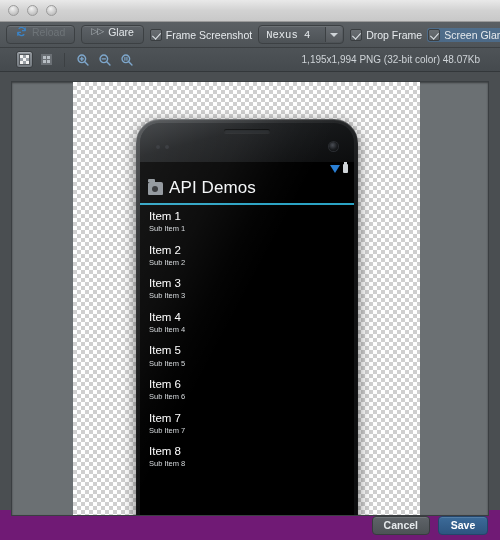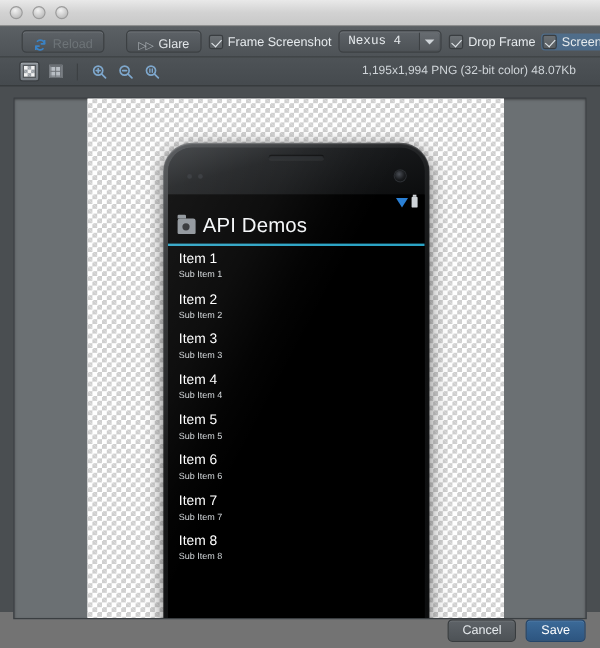--- a/index.html
+++ b/index.html
@@ -43,28 +43,27 @@
     padding: 0 6px;
     gap: 6px;
   }
 
   .btn {
     height: 19px;
     border-radius: 4px;
     background: linear-gradient(to bottom, #5d6267 0%, #4d5256 100%);
     border: 1px solid #3c4043;
     box-shadow: inset 0 1px 0 rgba(255,255,255,0.10);
-    display: flex; align-items: flex-end; justify-content: center;
+    display: flex; align-items: flex-start; justify-content: center;
     gap: 5px;
     padding: 0 9px;
     color: #e2e6e9;
     font-size: 10.5px;
     white-space: nowrap;
     cursor: default;
-    margin-left: 12px;
   }
   .btn.disabled { color: #6e7478; }
   .btn .gl { display: inline-flex; align-items: center; }
 
   .reload-ico { width: 11px; height: 11px; display:block; }
   .rotate-ico { color: #aab0b5; font-size: 9px; letter-spacing: -1px; }
 
   .cbwrap {
     display: flex; align-items: center; gap: 4px;
     color: #e6eaed; font-size: 10.5px; white-space: nowrap;
@@ -314,21 +313,22 @@
       rgba(255,255,255,0.0) 46%,
       rgba(255,255,255,0.0) 100%);
   }
 
   
   .footer {
     flex: 0 0 30px; height: 30px;
     display: flex; align-items: center; justify-content: flex-end;
     gap: 8px;
     padding: 0 12px;
-    background: #737373;
+    background: #701a75;
+    font-weight: bold;
   }
   .fbtn {
     height: 19px;
     min-width: 50px;
     border-radius: 4px;
     font-size: 10.5px;
     display: flex; align-items: center; justify-content: center;
     padding: 0 11px;
     cursor: default;
     border: 1px solid #383c3f;

